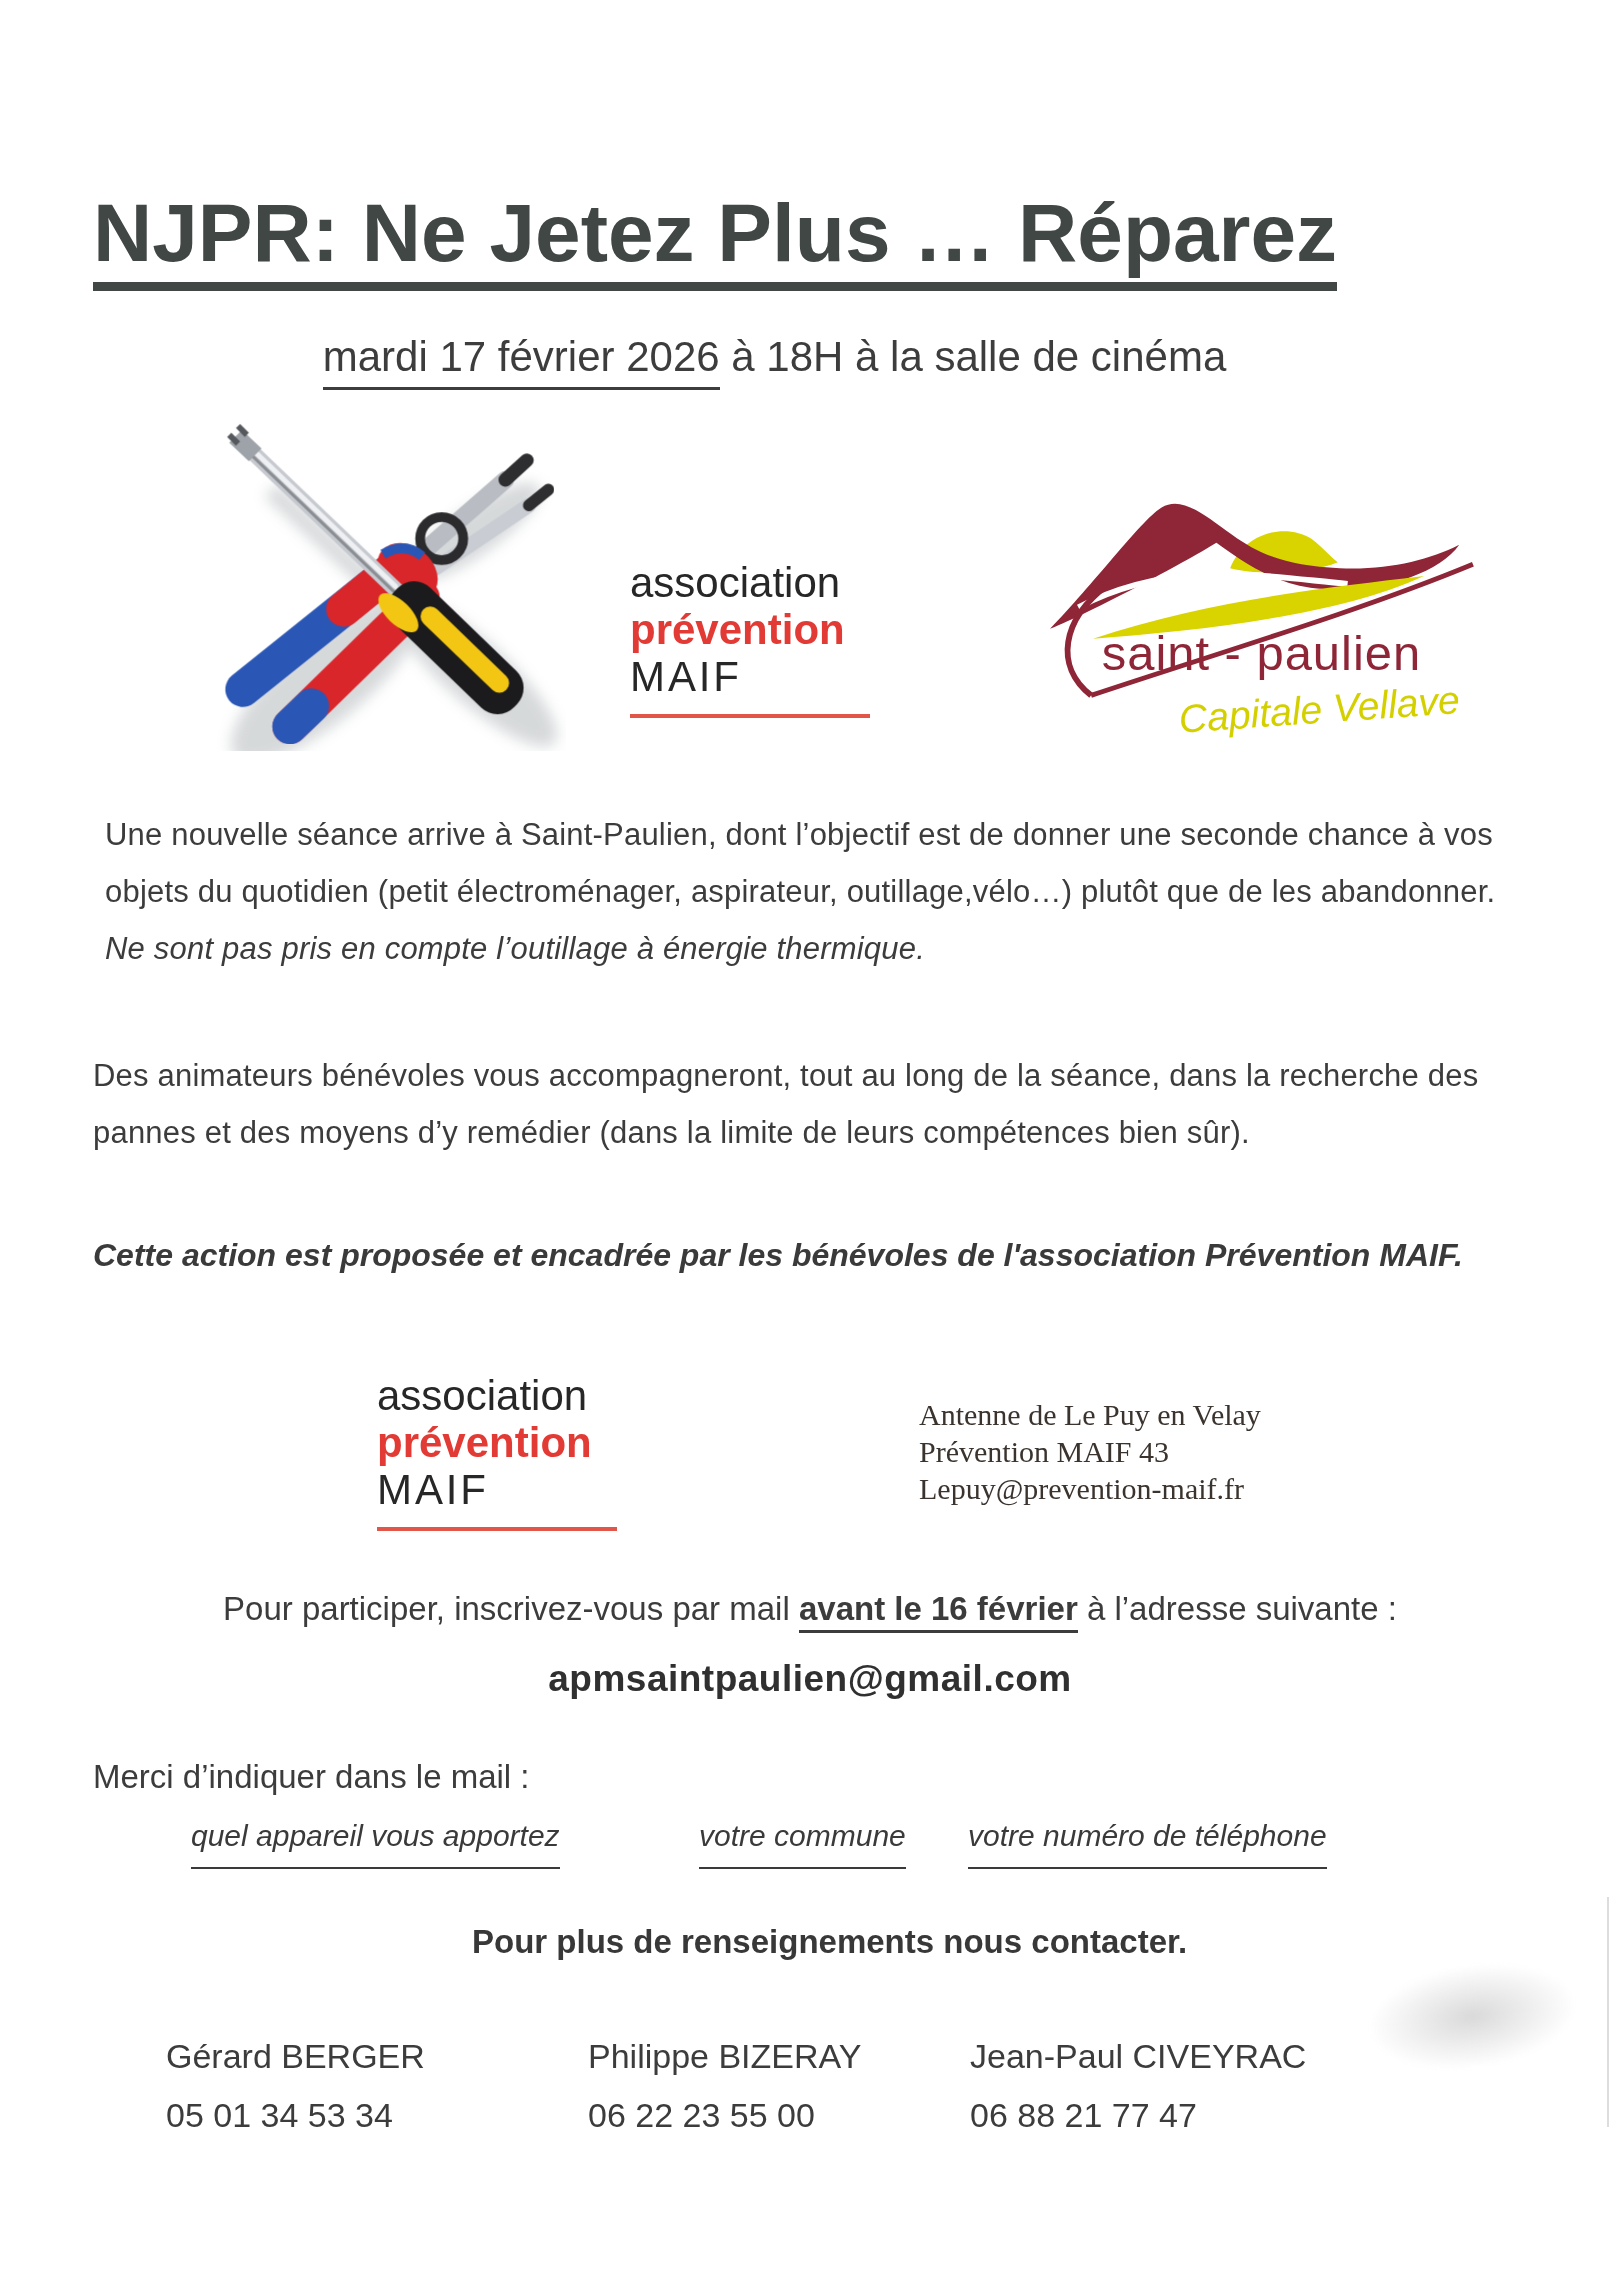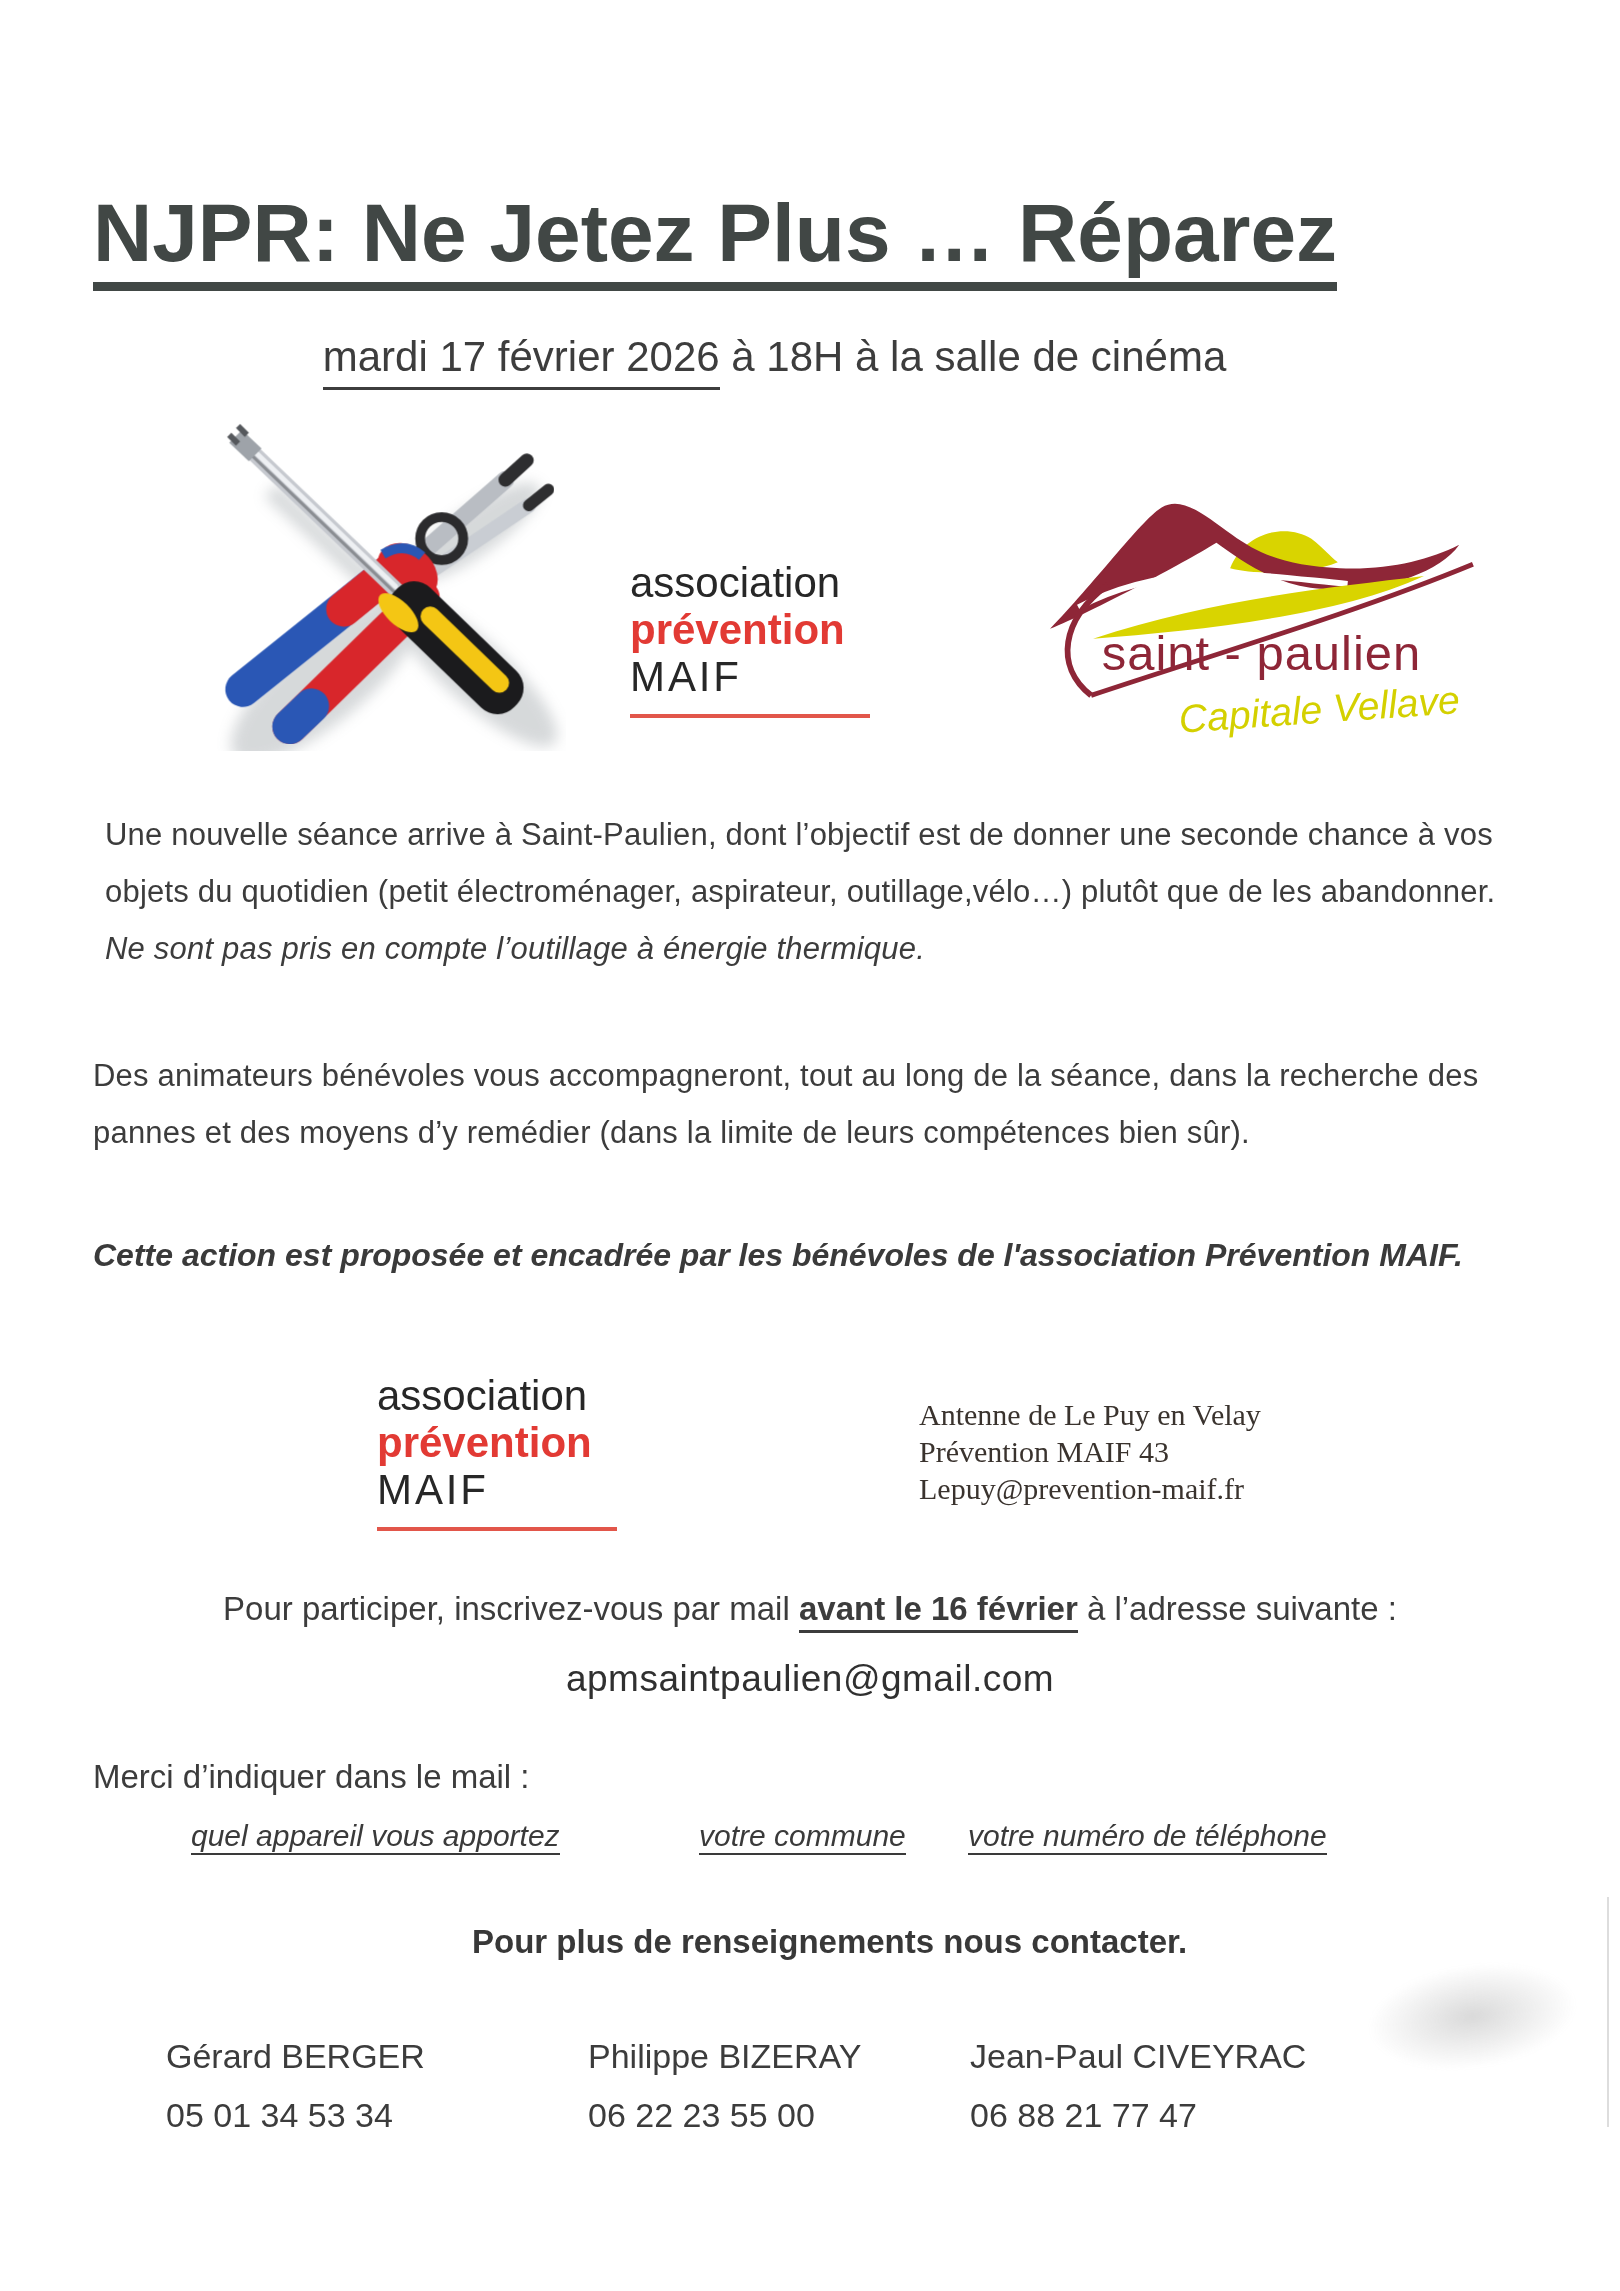--- a/index.html
+++ b/index.html
@@ -35,26 +35,26 @@
     position:absolute;left:919px;top:1396px;
     font-family:"Liberation Serif", serif;font-size:30px;line-height:37px;color:#3a332e;
   }
   .participate{
     position:absolute;left:0;top:1590px;width:1620px;text-align:center;
     font-size:33px;color:#3c3c3c;white-space:nowrap;
   }
   .participate .bold-u{display:inline-block;font-weight:bold;border-bottom:3.9px solid #3c3c3c;padding-bottom:2px;}
   .signup-email{
     position:absolute;left:0;top:1658px;width:1620px;text-align:center;
-    font-size:37px;font-weight:normal;color:#303030;letter-spacing:0.5px;
+    font-size:37px;font-weight:bold;color:#303030;letter-spacing:0.5px;
   }
   .merci{position:absolute;left:93px;top:1758px;font-size:33px;color:#3c3c3c;}
   .mail-item{
     position:absolute;top:1819px;font-size:30px;font-style:italic;color:#3a3a3a;
-    border-bottom:2.9px solid #3a3a3a;padding-bottom:0;white-space:nowrap;
+    border-bottom:2.9px solid #3a3a3a;padding-bottom:14px;white-space:nowrap;
   }
   .contact-heading{
     position:absolute;left:19.6px;top:1923px;width:1620px;text-align:center;
     font-size:33px;font-weight:bold;color:#383838;
   }
   .contact-card{position:absolute;top:2027px;font-size:34px;line-height:59px;color:#3c3c3c;white-space:nowrap;}
   .smudge{
     position:absolute;left:1367px;top:1965px;width:211px;height:103px;
     background:radial-gradient(ellipse at center, rgba(130,130,130,0.30), rgba(130,130,130,0) 70%);
     filter:blur(2.9px);transform:rotate(-8deg);

